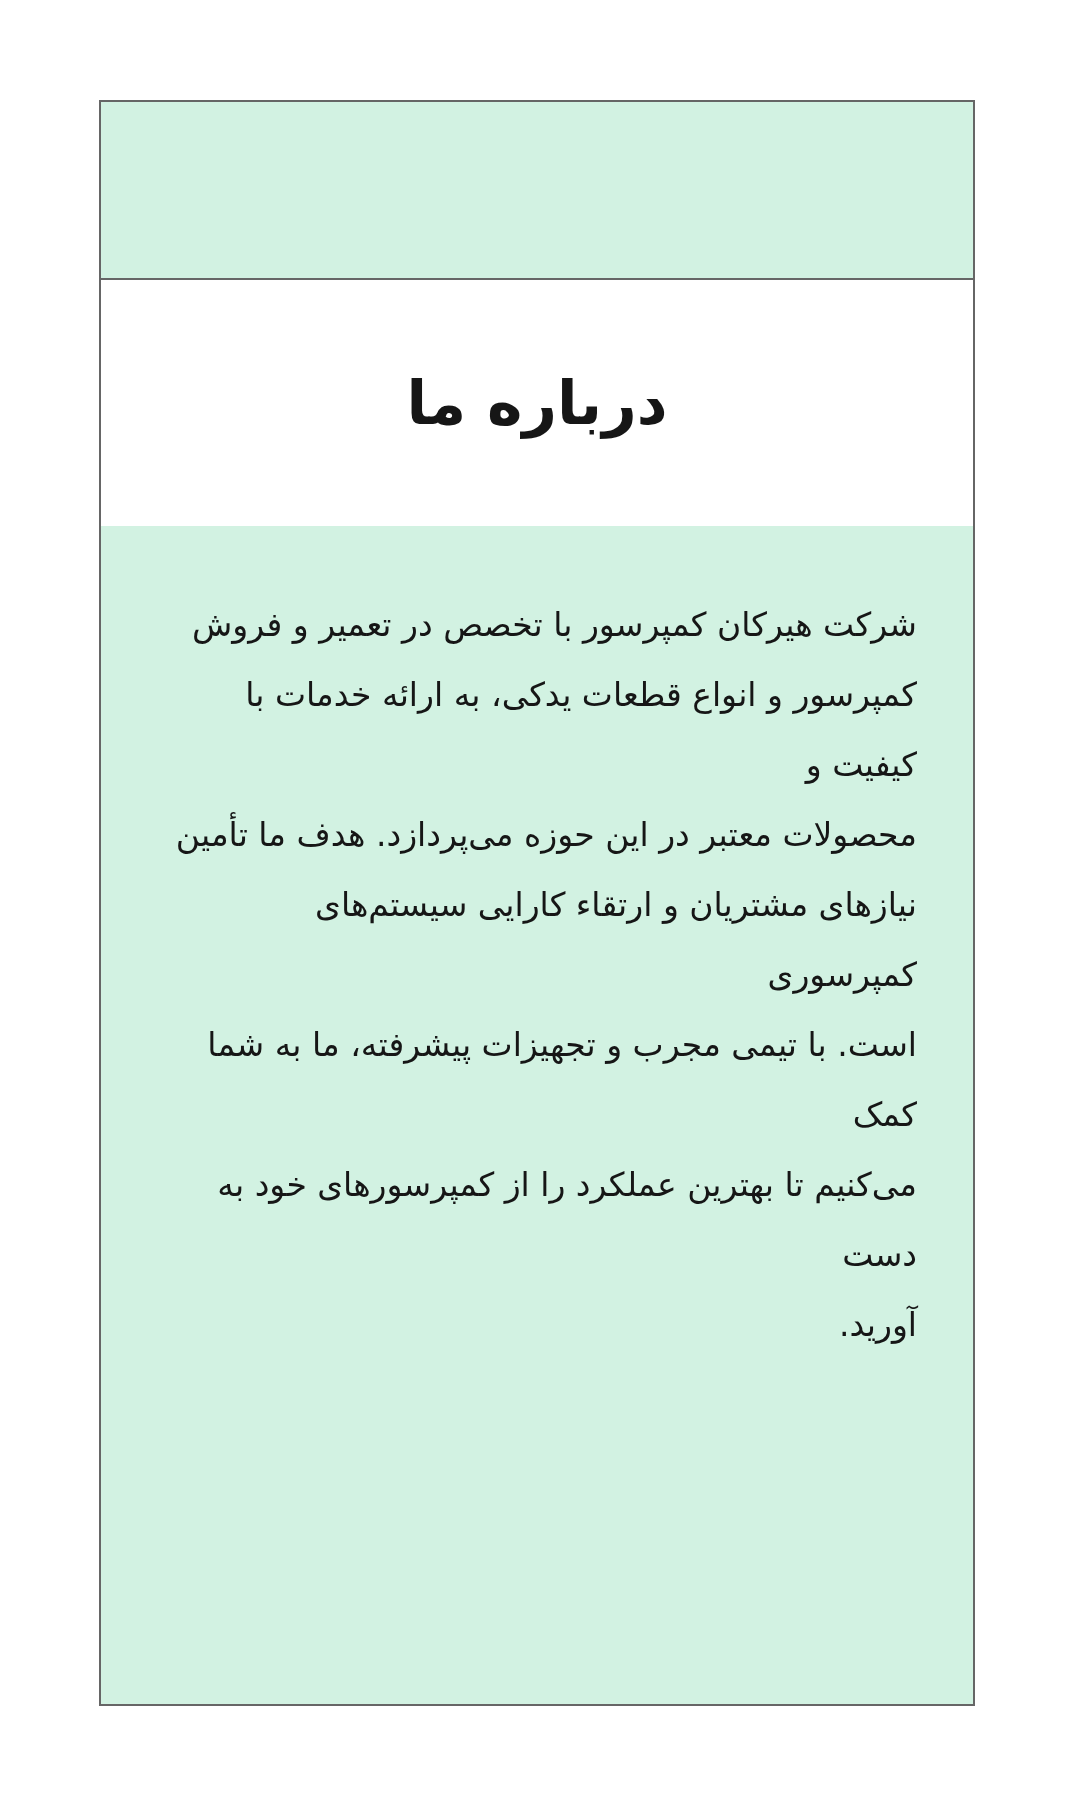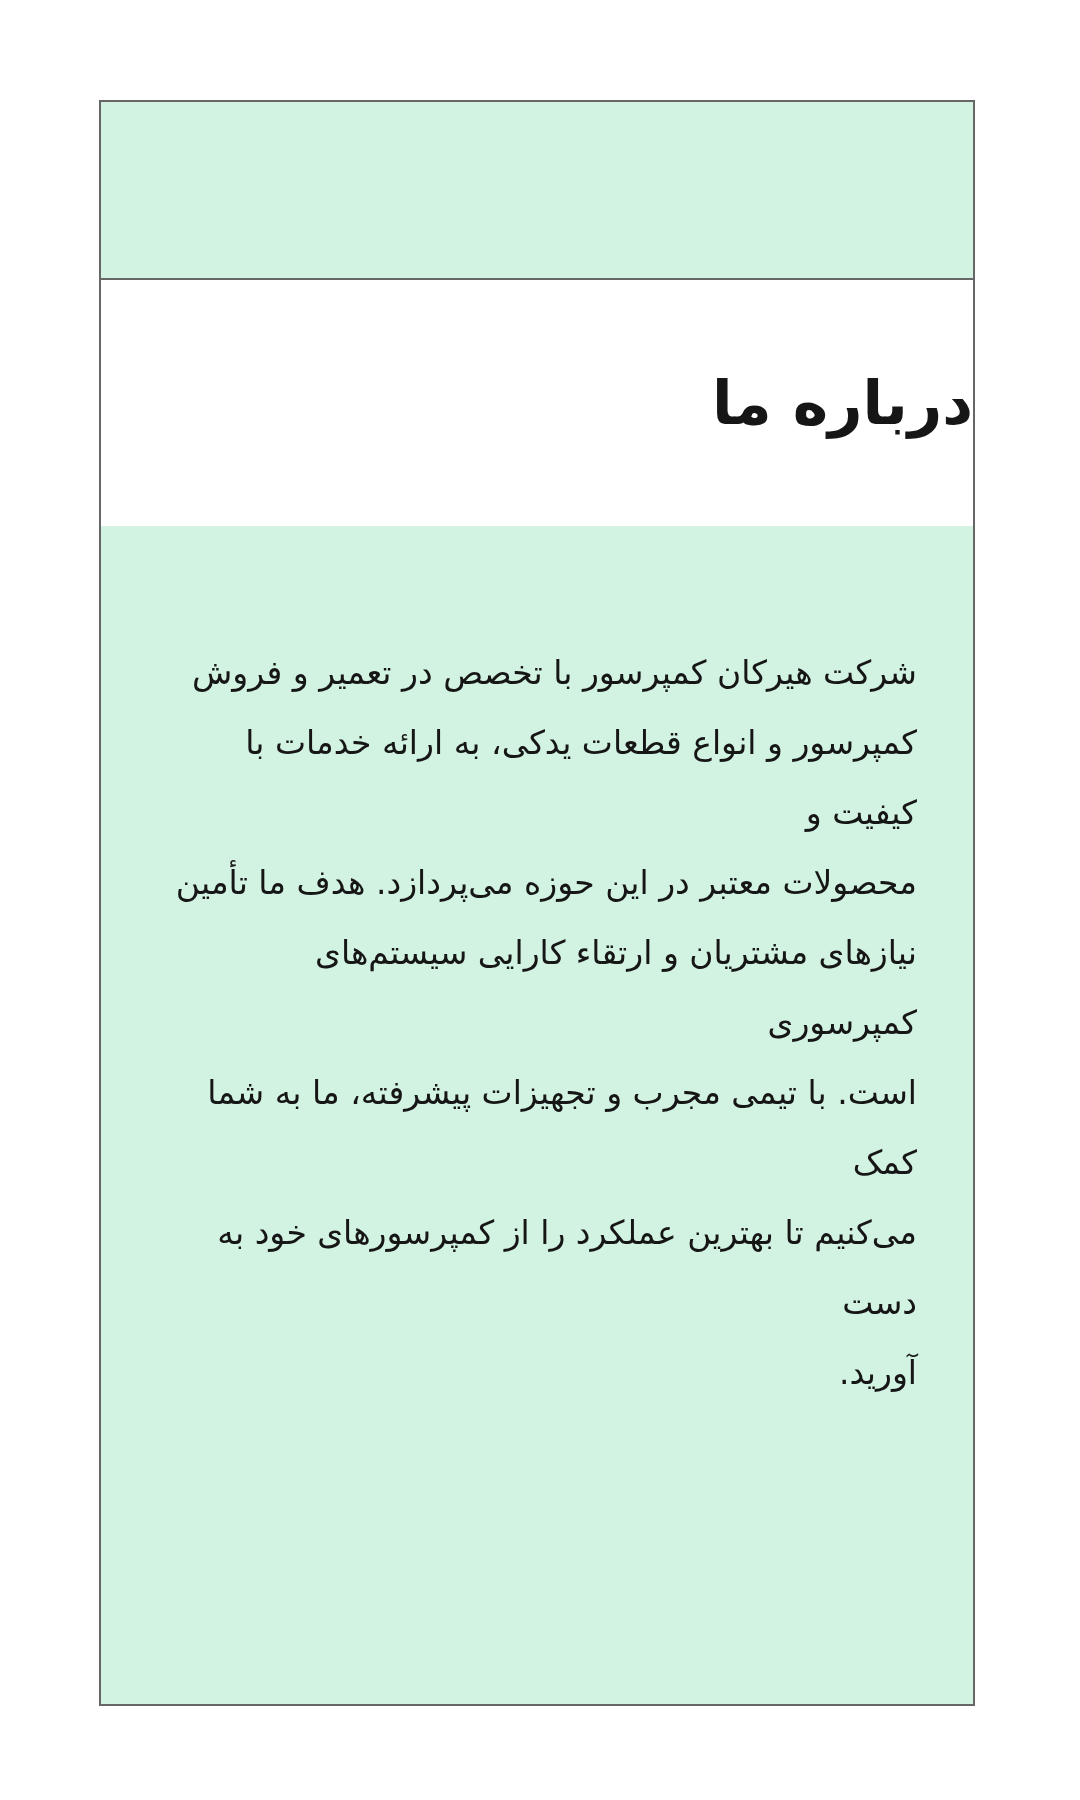--- a/index.html
+++ b/index.html
@@ -32,32 +32,33 @@
     flex: 0 0 auto;
     background: var(--card-bg, #d2f2e2);
     border-bottom: 2px solid var(--border-color, #666666);
   }
   .title-band {
     height: 246px;
     flex: 0 0 auto;
     background: #ffffff;
     display: flex;
     align-items: center;
+    justify-content: center;
   }
   .page-title {
     font-size: 60px;
     font-weight: bold;
     color: var(--text-color, #161616);
     line-height: 1.2;
   }
   .about-section {
     flex: 1 1 auto;
     background: var(--card-bg, #d2f2e2);
     box-sizing: border-box;
-    padding: 112px 56px 0 56px;
+    padding: 64px 56px 0 56px;
   }
   .about-paragraph {
     font-size: 33px;
     line-height: 70px;
     color: var(--text-color, #161616);
     text-align: right;
     white-space: pre-line;
     direction: rtl;
   }
 </style>

